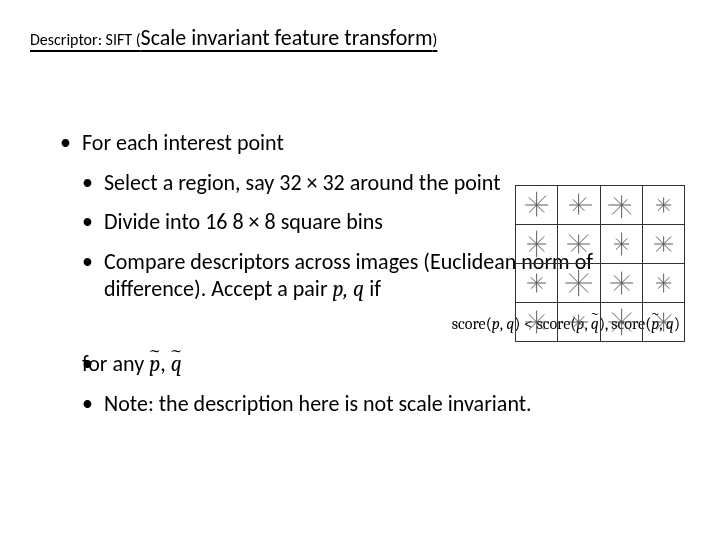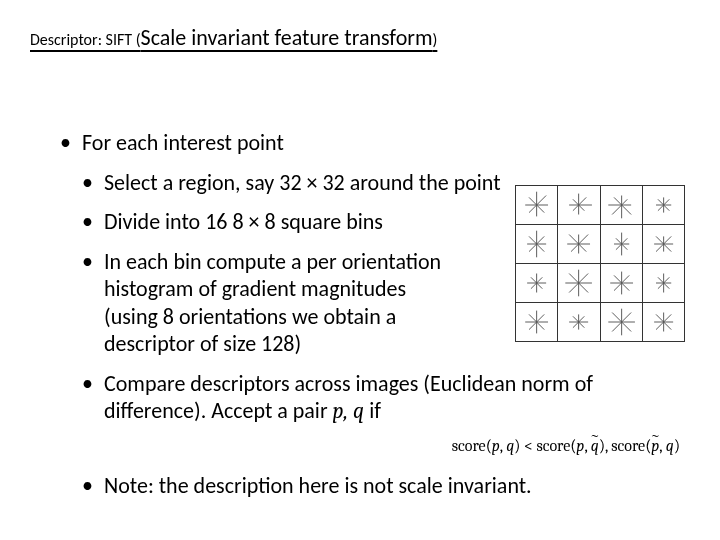--- a/index.html
+++ b/index.html
@@ -122,32 +122,32 @@
   </div>
 
   <div class="b2">
     <span>Select a region, say 32 × 32 around the point</span>
   </div>
 
   <div class="b2">
     <span>Divide into 16 8 × 8 square bins</span>
   </div>
 
-  <div class="b2 narrow">
-    <span>In each bin compute a per orientation histogram of gradient magnitudes (using 8 orientations we obtain a descriptor of size 128)</span>
-  </div>
 
   <div class="b2">
     <span>Compare descriptors across images (Euclidean norm of difference). Accept a pair </span><span class="math">p, q</span><span> if</span>
   </div>
 
   <div class="formula">
     <span>score(</span><span class="math">p</span><span>, </span><span class="math">q</span><span>) &lt; score(</span><span class="math">p</span><span>, </span><span class="math tilde">q</span><span>), score(</span><span class="math tilde">p</span><span>, </span><span class="math">q</span><span>)</span>
   </div>
 
+  <div class="b2" style="padding-left:44px;">
+    <span style="margin-left:-22px;">for any </span><span class="math tilde">p</span><span>, </span><span class="math tilde">q</span>
+  </div>
   <style>.b2:nth-last-child(2)::before{content:"";}</style>
 
   <div class="b2">
     <span>Note: the description here is not scale invariant.</span>
   </div>
 
 </div>
 
 <div class="grid-fig">
   <table>

